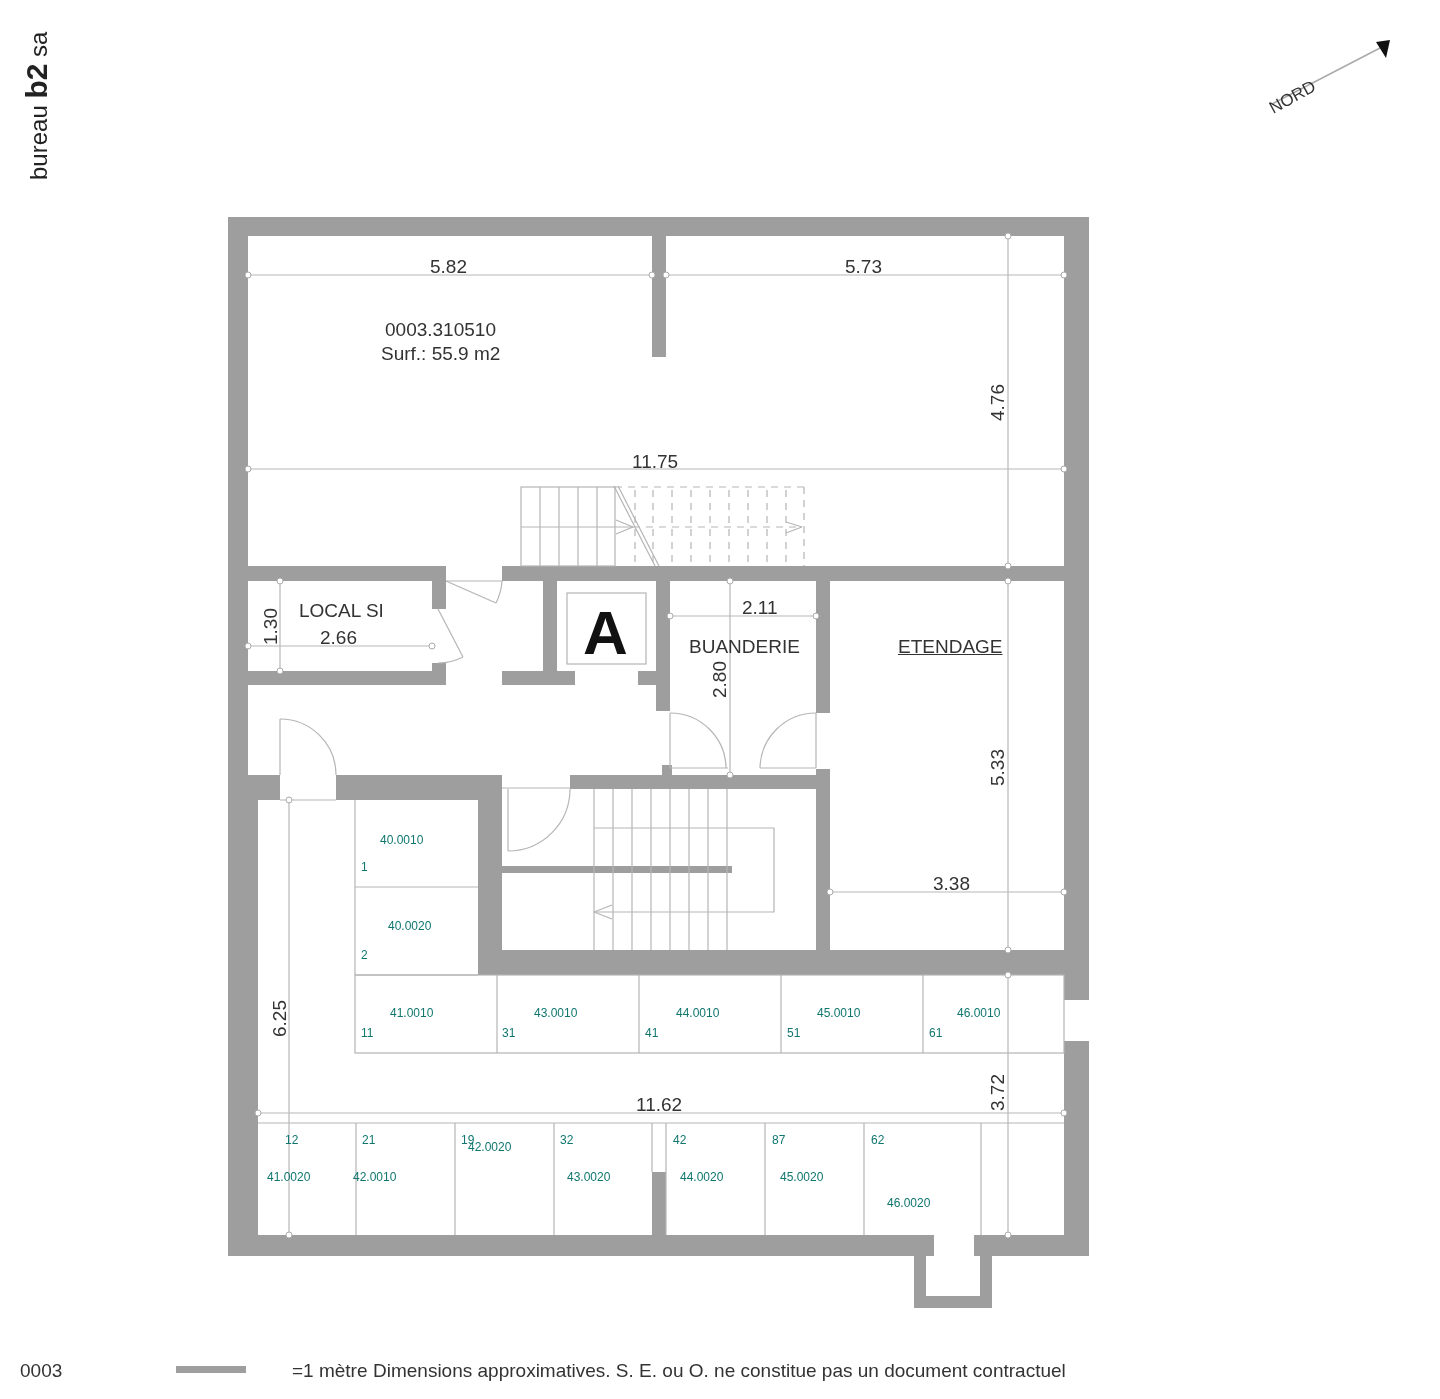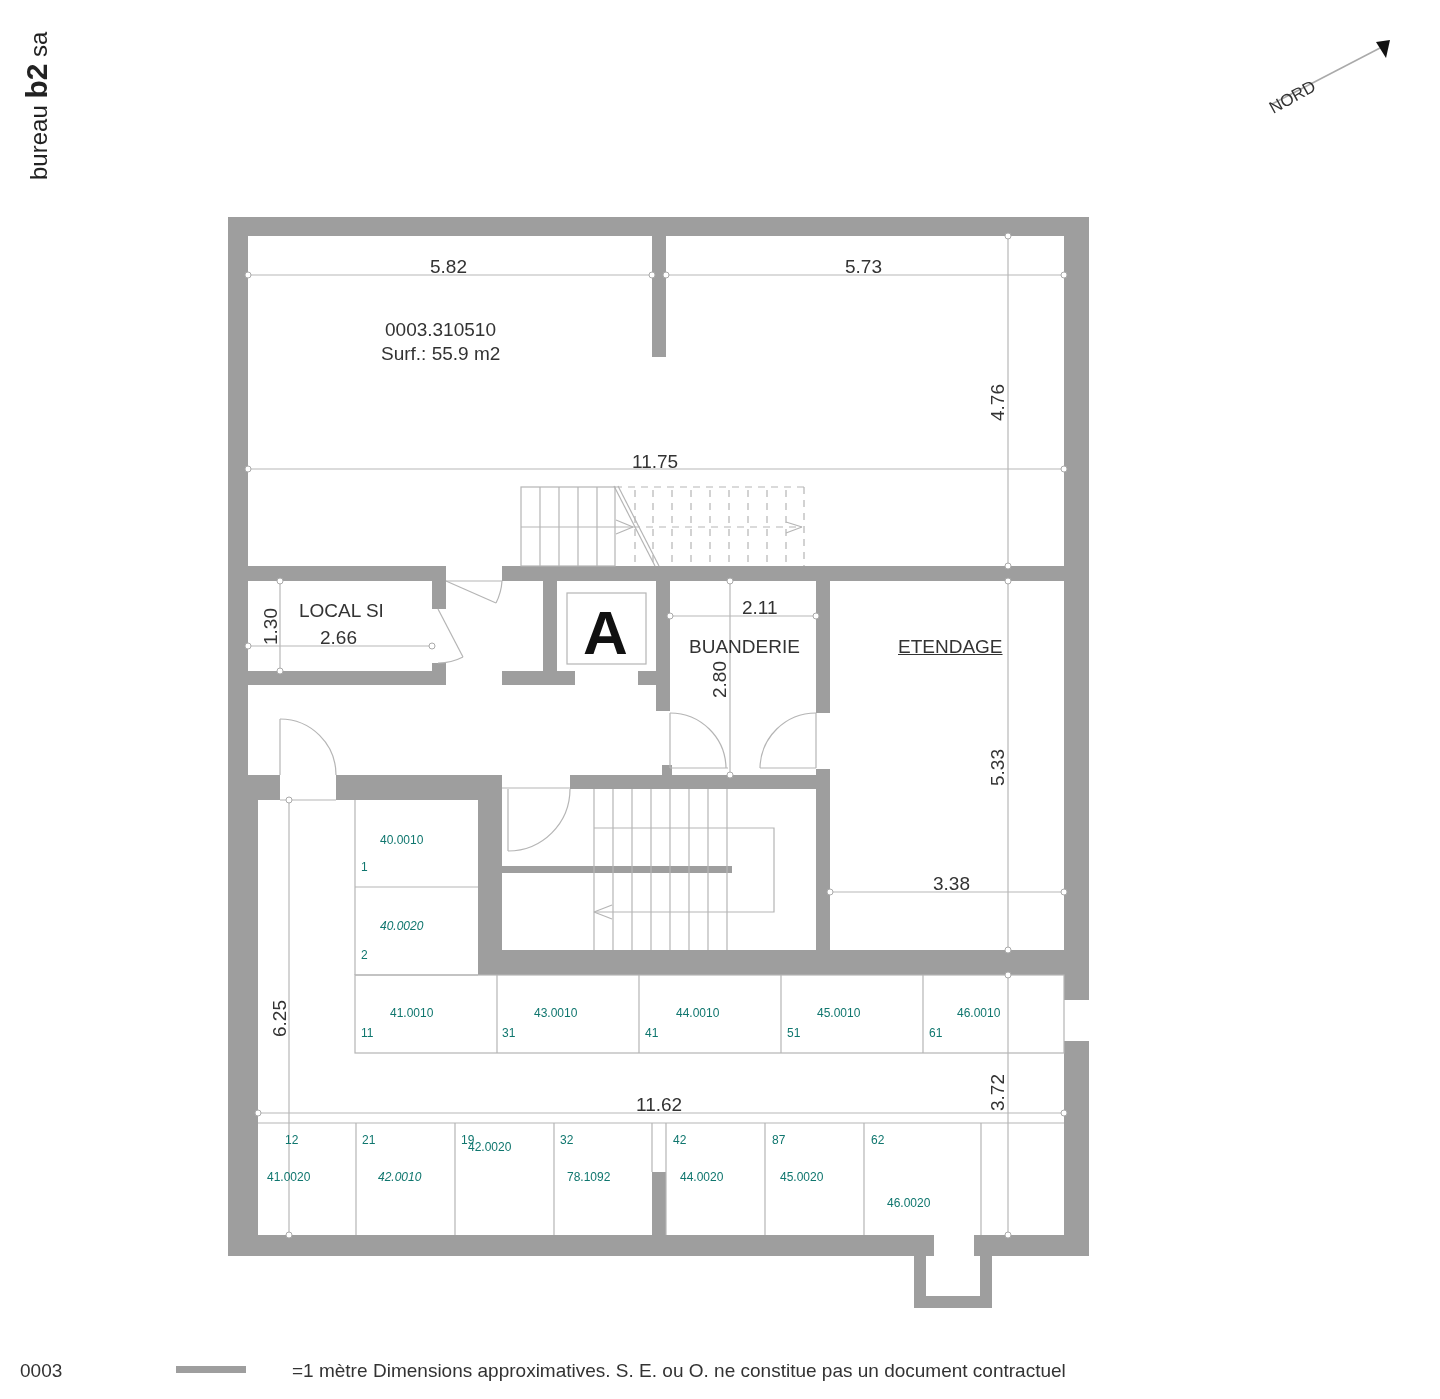--- a/index.html
+++ b/index.html
@@ -241,21 +241,21 @@
 <div class="abs lbl vert" style="left:710px;top:698px;">2.80</div>
 <div class="abs lbl" style="left:898px;top:637px;text-decoration:underline;">ETENDAGE</div>
 <div class="abs lbl vert" style="left:988px;top:786px;">5.33</div>
 <div class="abs lbl" style="left:894px;top:874px;margin-left:39px;">3.38</div>
 
 <div>
   <div class="abs num" style="left:380px;top:834px;">40.0010</div>
   <div class="abs num" style="left:361px;top:861px;">1</div>
 </div>
 <div>
-  <div class="abs num" style="left:380px;top:920px;font-style:italic;">40.0020</div>
+  <div class="abs num" style="left:388px;top:920px;">40.0020</div>
   <div class="abs num" style="left:361px;top:949px;">2</div>
 </div>
 
 <div>
   <div class="abs num" style="left:390px;top:1007px;">41.0010</div>
   <div class="abs num" style="left:361px;top:1027px;">11</div>
 </div>
 <div>
   <div class="abs num" style="left:534px;top:1007px;">43.0010</div>
   <div class="abs num" style="left:502px;top:1027px;">31</div>
@@ -276,29 +276,29 @@
 <div class="abs lbl vert" style="left:270px;top:1037px;">6.25</div>
 <div class="abs lbl" style="left:636px;top:1095px;">11.62</div>
 <div class="abs lbl vert" style="left:988px;top:1111px;">3.72</div>
 
 <div>
   <div class="abs num" style="left:265px;top:1134px;margin-left:20px;">12</div>
   <div class="abs num" style="left:267px;top:1171px;">41.0020</div>
 </div>
 <div>
   <div class="abs num" style="left:362px;top:1134px;">21</div>
-  <div class="abs num" style="left:378px;top:1171px;font-style:italic;">42.0010</div>
+  <div class="abs num" style="left:353px;top:1171px;">42.0010</div>
 </div>
 <div>
   <div class="abs num" style="left:461px;top:1134px;">19</div>
   <div class="abs num" style="left:468px;top:1141px;">42.0020</div>
 </div>
 <div>
   <div class="abs num" style="left:560px;top:1134px;">32</div>
-  <div class="abs num" style="left:567px;top:1171px;">78.1092</div>
+  <div class="abs num" style="left:567px;top:1171px;">43.0020</div>
 </div>
 <div>
   <div class="abs num" style="left:673px;top:1134px;">42</div>
   <div class="abs num" style="left:680px;top:1171px;">44.0020</div>
 </div>
 <div>
   <div class="abs num" style="left:772px;top:1134px;">87</div>
   <div class="abs num" style="left:780px;top:1171px;">45.0020</div>
 </div>
 <div>

